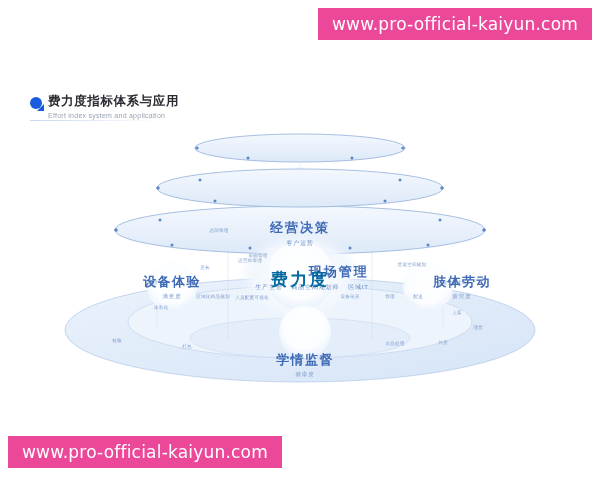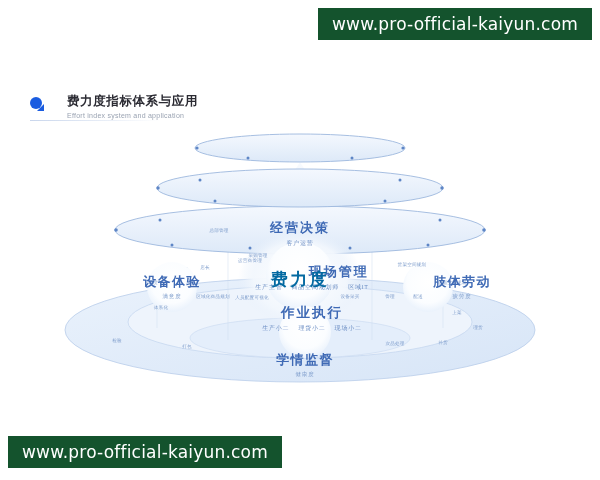--- a/index.html
+++ b/index.html
@@ -6,30 +6,30 @@
   body{
     width:600px;height:480px;
     background:#ffffff;
     font-family:"Liberation Sans","DejaVu Sans",sans-serif;
     overflow:hidden;position:relative;
   }
   .stage{position:absolute;inset:0;}
 
   
   .wm{
-    position:absolute;background:#14532d;color:#ffffff;
+    position:absolute;background:#ec4899;color:#ffffff;
     font-size:17px;letter-spacing:.2px;white-space:nowrap;
     display:flex;align-items:center;justify-content:center;
     font-family:"DejaVu Sans",sans-serif;
   }
   .wm-top{right:8px;top:8px;padding:6px 14px;}
   .wm-bottom{left:8px;bottom:12px;padding:6px 14px;}
 
   
-  .titlebar{position:absolute;left:30px;top:94px;display:flex;align-items:flex-start;gap:22px;}
+  .titlebar{position:absolute;left:30px;top:94px;display:flex;align-items:flex-start;gap:3px;}
   .logo-icon{width:15px;height:15px;margin-top:3px;position:relative;flex:none;}
   .logo-icon .dot{
     position:absolute;left:0;top:0;width:12px;height:12px;border-radius:50%;
     background:#1a5ce0;
   }
   .logo-icon .tail{
     position:absolute;left:7px;top:7px;width:7px;height:7px;background:#1a5ce0;
     clip-path:polygon(100% 100%,0 100%,100% 0);
   }
   .title-texts{display:flex;flex-direction:column;}
@@ -190,28 +190,20 @@
       </div>
     </div>
     <div class="node-lbl" style="left:250px;top:160px;">运营商管理</div>
     <div class="node-lbl" style="left:205px;top:167px;">店长</div>
     <div class="node-lbl" style="left:153px;top:182px;">调度</div>
     <div class="node-lbl" style="left:213px;top:196px;">区域化商品规划</div>
     <div class="node-lbl" style="left:412px;top:164px;">货架空间规划</div>
     <div class="node-lbl" style="left:452px;top:182px;">店面空间规划</div>
     <div class="node-lbl" style="left:418px;top:196px;">配送</div>
 
-    <div class="lbl" style="left:312px;top:218px;">
-      <div class="tier-name t3">作业执行</div>
-      <div class="tier-sub">
-        <span>生产小二</span>
-        <span>理货小二</span>
-        <span>现场小二</span>
-      </div>
-    </div>
     <div class="node-lbl" style="left:252px;top:197px;">人员配置可视化</div>
     <div class="node-lbl" style="left:161px;top:207px;">体系化</div>
     <div class="node-lbl" style="left:117px;top:240px;">检验</div>
     <div class="node-lbl" style="left:187px;top:246px;">打包</div>
     <div class="node-lbl" style="left:350px;top:196px;">设备采买</div>
     <div class="node-lbl" style="left:390px;top:196px;">管理</div>
     <div class="node-lbl" style="left:457px;top:212px;">上架</div>
     <div class="node-lbl" style="left:478px;top:227px;">理货</div>
     <div class="node-lbl" style="left:395px;top:243px;">次品处理</div>
     <div class="node-lbl" style="left:443px;top:242px;">补货</div>

